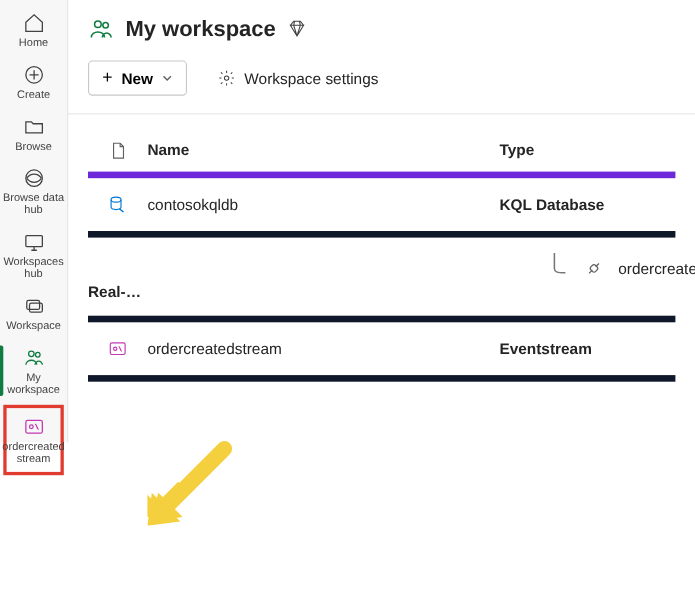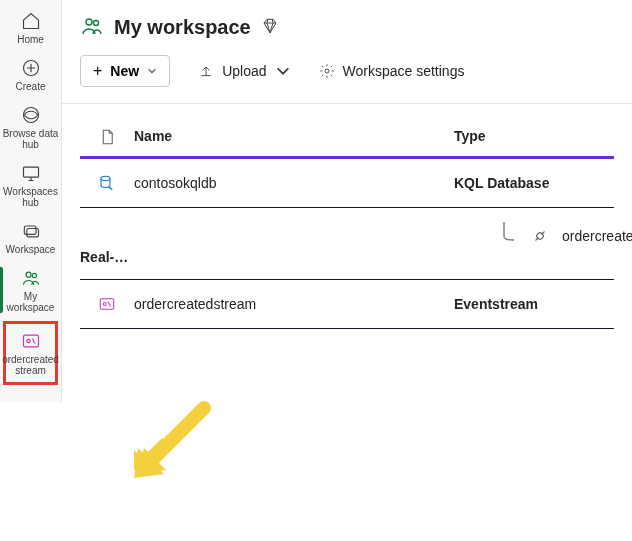--- a/index.html
+++ b/index.html
@@ -89,29 +89,29 @@
     font-size: 14px; color: #242424; cursor: pointer;
   }
   .tool-link svg { width: 16px; height: 16px; stroke: #424242; fill: none; stroke-width: 1.4; }
   .table {
     padding: 14px 18px 0 18px;
   }
   .thead {
     display: grid;
     grid-template-columns: 54px 1fr 160px;
     padding: 10px 0;
-    border-bottom: 3px solid #6d28d9;
+    border-bottom: 6px solid #6d28d9;
     font-weight: 600;
     font-size: 14px;
   }
   .trow {
     display: grid;
     grid-template-columns: 54px 1fr 160px;
     padding: 14px 0;
-    border-bottom: 1px solid #0f172a;
+    border-bottom: 6px solid #0f172a;
     font-size: 14px;
     align-items: center;
   }
   .trow.child .cname { padding-left: 46px; display:flex; align-items:center; gap:12px; }
   .trow .cname { display:flex; align-items:center; gap:12px; }
   .trow.child::before { content:""; } 
   .cell-icon { display:flex; justify-content:center; }
   .cell-icon svg, .row-icon svg { width:18px; height:18px; }
   .row-icon { width:20px; height:20px; display:flex; align-items:center; justify-content:center; flex-shrink:0; }
   .ctype { color:#242424; white-space: nowrap; overflow:hidden; text-overflow: ellipsis; font-weight: bold; }
@@ -144,20 +144,28 @@
         <svg viewBox="0 0 24 24">
             <circle cx="12" cy="12" r="9"></circle>
             <path d="M12 7v10M7 12h10"></path>
           </svg>
       </span>
       <span class="nav-label">Create</span>
     </div>
     <div class="nav-item">
       <span class="nav-icon">
         <svg viewBox="0 0 24 24">
+            <path d="M3 7h6l2 2h10v10H3z"></path>
+          </svg>
+      </span>
+      <span class="nav-label">Browse</span>
+    </div>
+    <div class="nav-item">
+      <span class="nav-icon">
+        <svg viewBox="0 0 24 24">
             <circle cx="12" cy="12" r="9"></circle>
             <path d="M4 12c4-6 12-6 16 0M4 12c4 6 12 6 16 0"></path>
           </svg>
       </span>
       <span class="nav-label">Browse data hub</span>
     </div>
     <div class="nav-item">
       <span class="nav-icon">
         <svg viewBox="0 0 24 24">
             <rect x="3" y="5" width="18" height="12" rx="1"></rect>
@@ -217,31 +225,20 @@
     <div class="toolbar">
       <button class="btn">
         <span class="plus">+</span>
         <span>New</span>
         <span class="chev-small">
           <svg viewBox="0 0 12 12">
               <path d="M2 4l4 4 4-4"></path>
             </svg>
         </span>
       </button>
-      <span class="tool-link">
-        <svg viewBox="0 0 24 24">
-            <path d="M12 19V6M7 11l5-5 5 5M5 19h14"></path>
-          </svg>
-        <span>Upload</span>
-        <span class="chev-small">
-          <svg viewBox="0 0 12 12">
-              <path d="M2 4l4 4 4-4"></path>
-            </svg>
-        </span>
-      </span>
       <span class="tool-link">
         <svg viewBox="0 0 24 24">
             <circle cx="12" cy="12" r="3"></circle>
             <path d="M12 2v3M12 19v3M4.2 4.2l2.1 2.1M17.7 17.7l2.1 2.1M2 12h3M19 12h3M4.2 19.8l2.1-2.1M17.7 6.3l2.1-2.1"></path>
           </svg>
         <span>Workspace settings</span>
       </span>
     </div>
 
     <div class="table">

